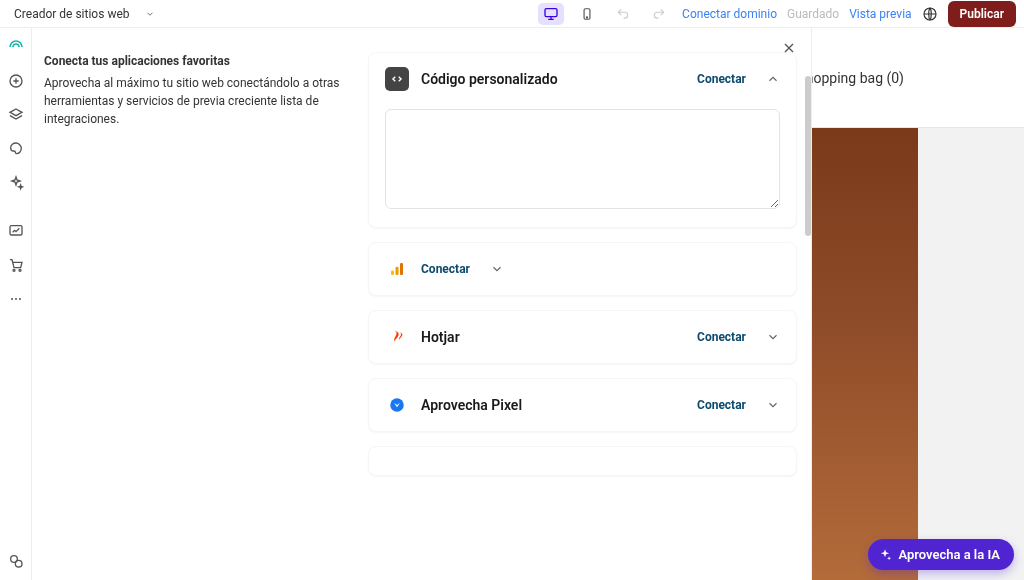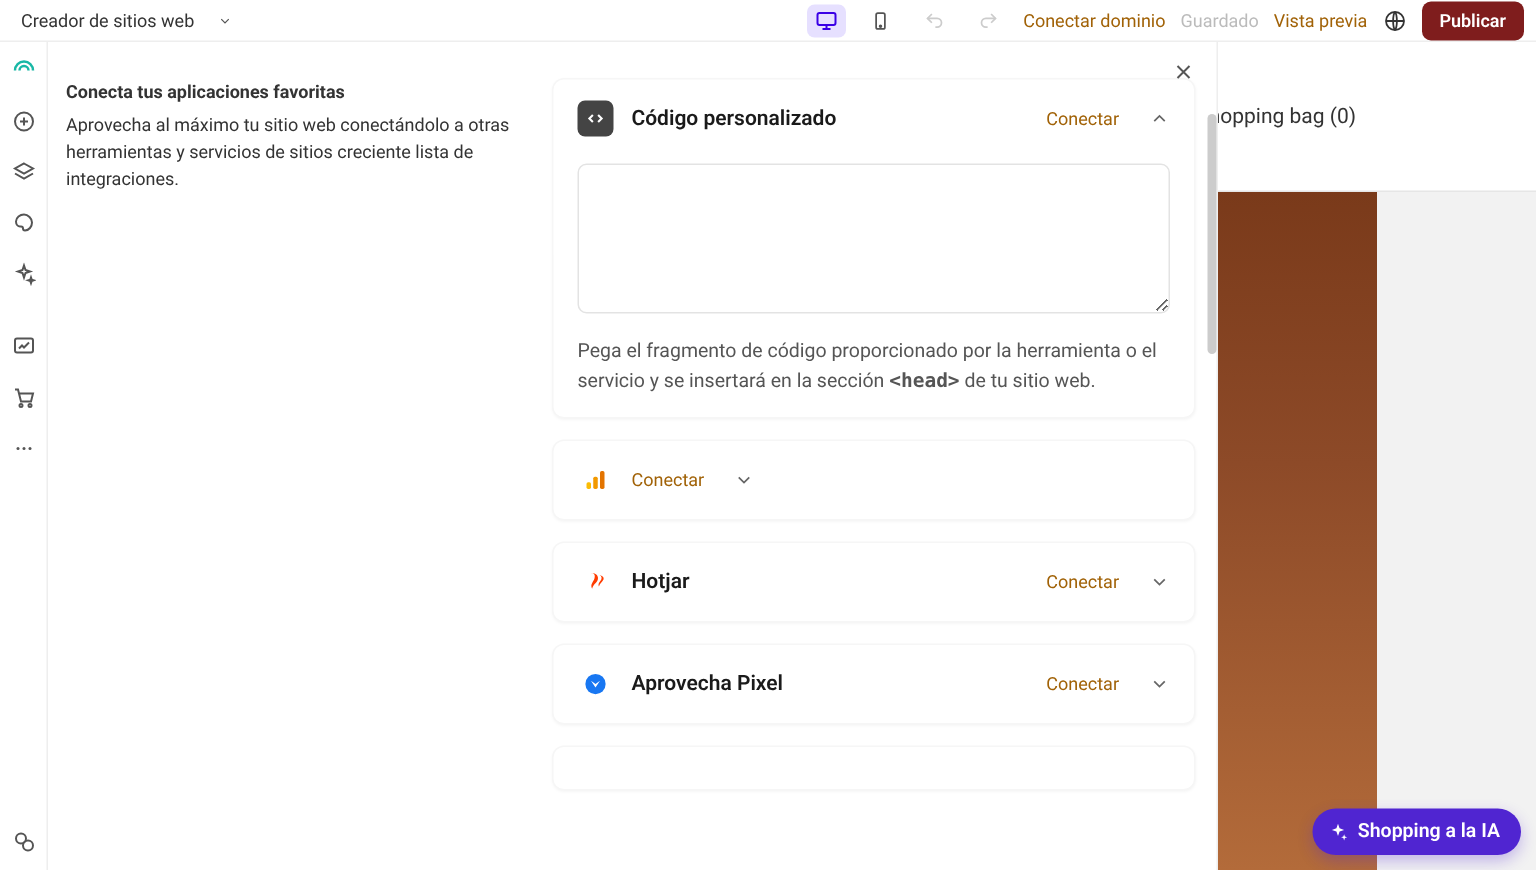--- a/index.html
+++ b/index.html
@@ -4,21 +4,21 @@
 <style>
   * { box-sizing: border-box; margin: 0; padding: 0; font-family: -apple-system, BlinkMacSystemFont, "Segoe UI", Roboto, sans-serif; }
   html, body { width: 1024px; height: 580px; overflow: hidden; background: #fff; }
 
   
   .topbar { height: 28px; display: flex; align-items: center; padding: 0 8px; border-bottom: 1px solid #eee; gap: 6px; }
   .brand { font-size: 12px; color: #333; display: flex; align-items: center; gap: 15px; padding: 2px 6px; }
   .topbar-right { margin-left: auto; display: flex; align-items: center; gap: 10px; }
   .device-btn { width: 26px; height: 22px; display: flex; align-items: center; justify-content: center; border-radius: 5px; color: #555; }
   .device-btn.active { background: #e6e0ff; color: #3a00e6; }
-  .top-link { font-size: 12px; color: #a16207; cursor: pointer; }
+  .top-link { font-size: 12px; color: #3b82f6; cursor: pointer; }
   .top-link.disabled { color: #bbb; }
   .publish-btn { background: #7f1d1d; color: #fff; font-size: 12px; font-weight: 600; padding: 6px 12px; border-radius: 6px; cursor: pointer; }
   .globe-icon { width: 16px; height: 16px; }
 
   
   .leftrail { position: absolute; top: 28px; left: 0; width: 32px; height: 552px; border-right: 1px solid #eee; background: #fff; display: flex; flex-direction: column; align-items: center; padding-top: 10px; gap: 16px; }
   .leftrail .rail-icon { width: 18px; height: 18px; color: #555; display: flex; align-items: center; justify-content: center; }
   .leftrail .logo-icon { color: #1ab8a6; }
   .rail-bottom { margin-top: auto; margin-bottom: 10px; }
 
@@ -37,21 +37,21 @@
   .panel-title { font-size: 22px; font-weight: 700; color: #1a1a1a; }
   .panel-body { display: flex; gap: 24px; padding: 24px 14px 20px 12px; }
   .panel-desc { width: 300px; font-size: 12px; line-height: 1.5; color: #333; }
   .panel-desc .desc-title { font-weight: 700; margin-bottom: 4px; }
   .integrations-list { flex: 1; display: flex; flex-direction: column; gap: 14px; }
   .integration { background: #fff; border: 1px solid #f6f6f6; border-radius: 8px; padding: 14px 16px; box-shadow: 0 1px 2px rgba(0,0,0,0.04); }
   .integration-head { display: flex; align-items: center; gap: 12px; }
   .int-icon { width: 24px; height: 24px; border-radius: 5px; display: flex; align-items: center; justify-content: center; flex-shrink: 0; }
   .int-icon.code { background: #444; color: #fff; }
   .int-name { font-size: 14px; font-weight: 600; color: #1a1a1a; flex: 1; }
-  .int-connect { font-size: 12px; font-weight: 400; color: #a16207; margin-right: 8px; }
+  .int-connect { font-size: 12px; font-weight: 700; color: #0c4a6e; margin-right: 8px; }
   .chev { color: #666; }
   .code-body { margin-top: 18px; }
   .code-textarea { width: 100%; height: 100px; border: 1px solid #e3e3e3; border-radius: 6px; resize: both; padding: 8px; font-size: 12px; font-family: inherit; }
   .code-hint { font-size: 13px; color: #555; margin-top: 12px; line-height: 1.5; }
   .code-hint .mono { font-family: ui-monospace, monospace; font-weight: 600; }
 
   .scrollbar-fake { position: absolute; top: 48px; right: 0; width: 6px; height: 160px; background: #ccc; border-radius: 3px; }
 
   
   .ask-ai { position: absolute; right: 10px; bottom: 10px; background: #5025d1; color: #fff; font-size: 13px; font-weight: 600; padding: 8px 14px 8px 10px; border-radius: 18px; display: flex; align-items: center; gap: 6px; box-shadow: 0 4px 10px rgba(80,37,209,0.3); cursor: pointer; }
@@ -181,44 +181,41 @@
         <path d="M6 6l12 12M18 6L6 18"></path>
       </svg>
   </div>
   <div class="scrollbar-fake"></div>
 
   <div class="panel-scroll">
 
     <div class="panel-body">
       <div class="panel-desc">
         <div class="desc-title">Conecta tus aplicaciones favoritas</div>
-        <div>Aprovecha al máximo tu sitio web conectándolo a otras herramientas y servicios de sitios creciente lista de integraciones.</div>
+        <div>Aprovecha al máximo tu sitio web conectándolo a otras herramientas y servicios de previa creciente lista de integraciones.</div>
       </div>
 
       <div class="integrations-list">
 
         <div class="integration">
           <div class="integration-head">
             <div class="int-icon code">
               <svg width="14" height="14" viewBox="0 0 24 24" fill="none" stroke="#fff" stroke-width="2.4">
                   <polyline points="9 8 5 12 9 16"></polyline>
                   <polyline points="15 8 19 12 15 16"></polyline>
                 </svg>
             </div>
             <div class="int-name">Código personalizado</div>
             <span class="int-connect">Conectar</span>
             <svg class="chev" width="14" height="14" viewBox="0 0 24 24" fill="none" stroke="currentColor" stroke-width="2">
                 <polyline points="6 15 12 9 18 15"></polyline>
               </svg>
           </div>
           <div class="code-body">
             <textarea class="code-textarea" style=""></textarea>
-            <div class="code-hint">
-              <span>Pega el fragmento de código proporcionado por la herramienta o el servicio y se insertará en la sección </span><span class="mono">&lt;head&gt;</span><span> de tu sitio web.</span>
-            </div>
           </div>
         </div>
 
         <div class="integration">
           <div class="integration-head">
             <div class="int-icon">
               <svg width="18" height="18" viewBox="0 0 24 24">
                   <rect x="4" y="14" width="4" height="6" rx="1.5" fill="#fbbc04"></rect>
                   <rect x="10" y="9" width="4" height="11" rx="1.5" fill="#f29900"></rect>
                   <rect x="16" y="4" width="4" height="16" rx="1.5" fill="#e37400"></rect>
@@ -268,14 +265,14 @@
 
       </div>
     </div>
   </div>
 </div>
 
 <div class="ask-ai">
   <svg class="sparkle" viewBox="0 0 24 24" fill="#fff">
       <path d="M12 2l1.8 5.2L19 9l-5.2 1.8L12 16l-1.8-5.2L5 9l5.2-1.8L12 2zm7 12l.9 2.6 2.6.9-2.6.9-.9 2.6-.9-2.6-2.6-.9 2.6-.9.9-2.6z"></path>
     </svg>
-  <span>Shopping a la IA</span>
+  <span>Aprovecha a la IA</span>
 </div>
 
 </body></html>

